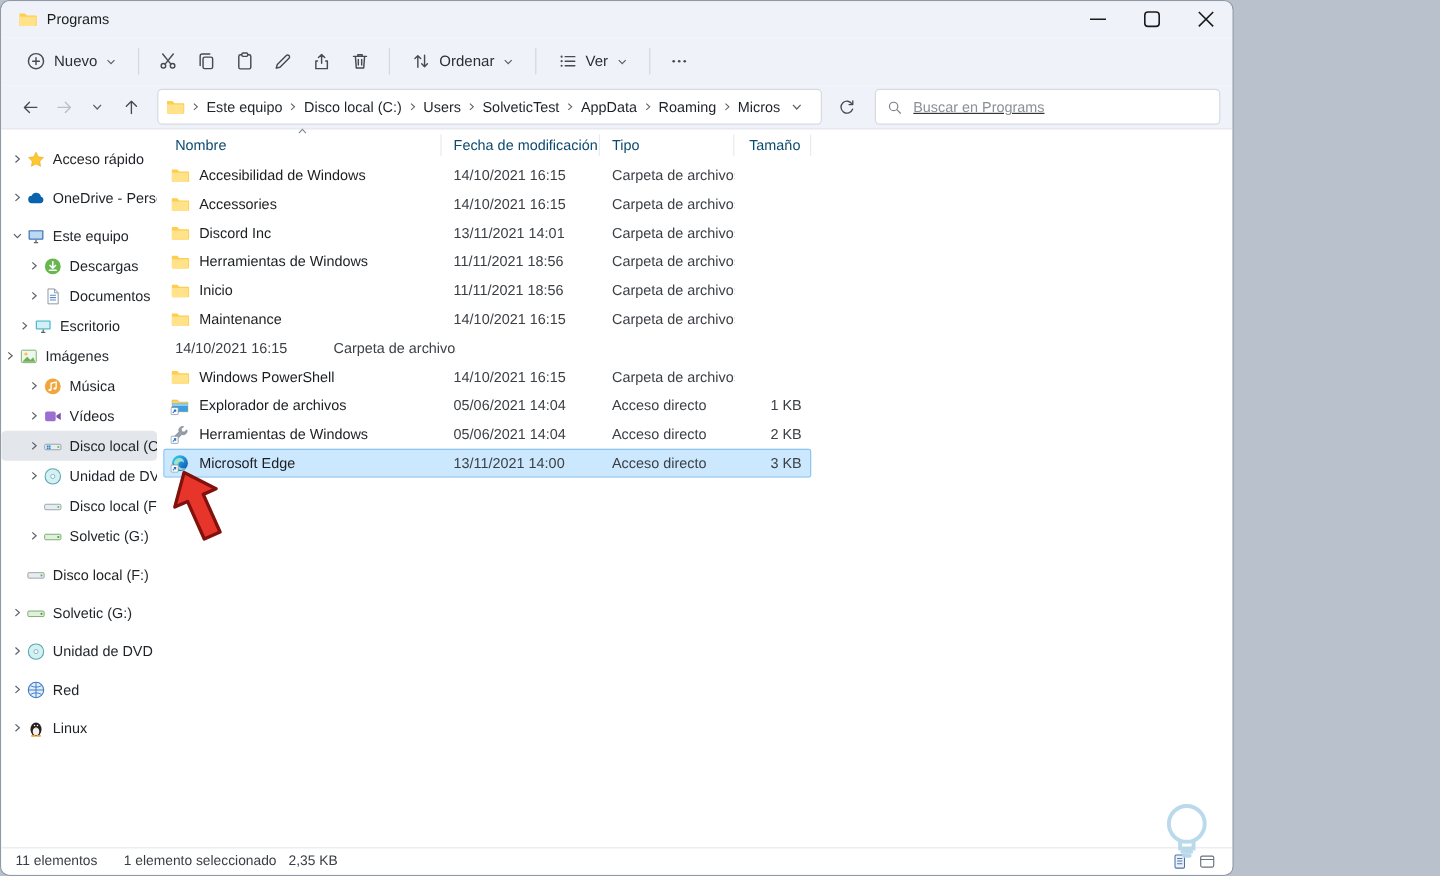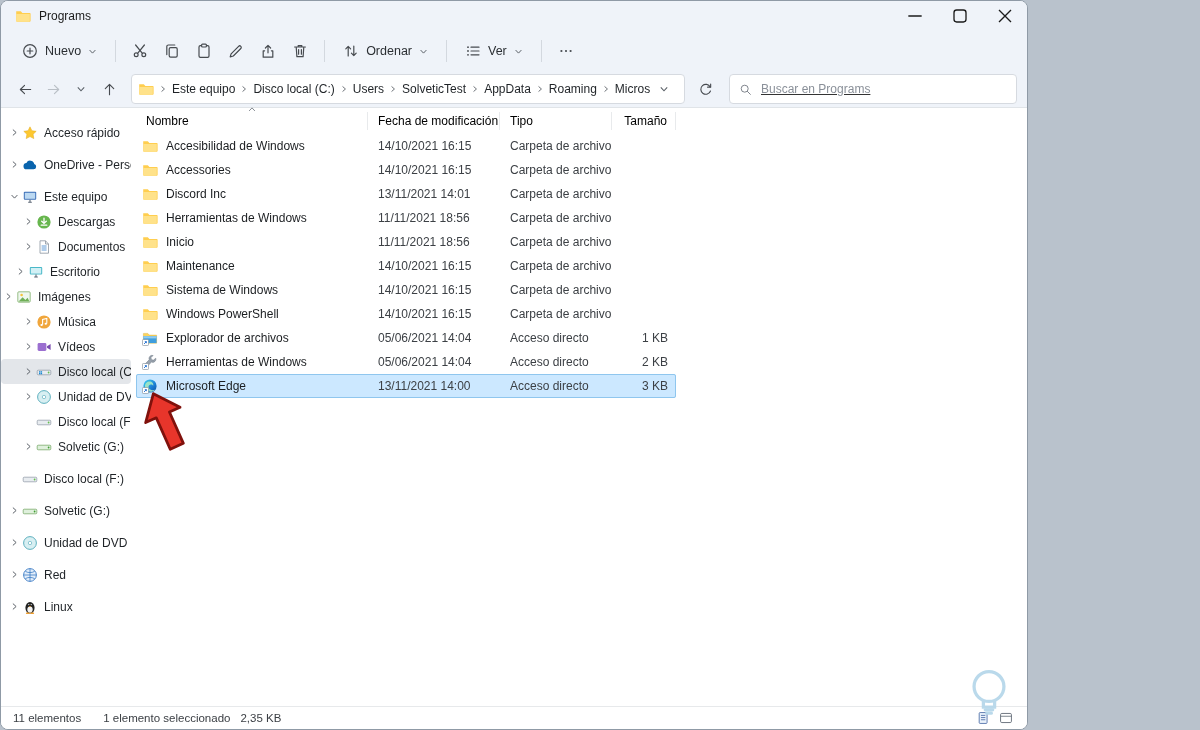--- a/index.html
+++ b/index.html
@@ -45,21 +45,21 @@
   .sb-item.selected{background:#e3e6ea;}
   .sb-item.gap{margin-top:7px;}
   .sb-chev{width:15px;flex:0 0 auto;display:flex;justify-content:center;}
   .sb-chev svg{width:9px;height:9px;}
   .sb-item .icon{margin-right:6px;flex:0 0 auto;}
   .sb-label{overflow:hidden;}
 
   
   .main{flex:1;display:flex;flex-direction:column;padding-left:5px;min-width:0;}
   .list-header{height:26px;display:flex;align-items:center;flex:0 0 auto;}
-  .hcell{font-size:12px;color:#000000;display:flex;align-items:center;height:18px;border-right:1px solid #e8eaec;padding-left:10px;box-sizing:border-box;position:relative;}
+  .hcell{font-size:12px;color:#0c4a6e;display:flex;align-items:center;height:18px;border-right:1px solid #e8eaec;padding-left:10px;box-sizing:border-box;position:relative;}
   .col-name{width:232px;}
   .col-date{width:132px;}
   .col-type{width:112px;}
   .col-size{width:64px;}
   .hcell.col-size{justify-content:flex-end;padding-right:8px;}
   .sort-ind{position:absolute;top:-7px;left:50%;transform:translateX(-50%);}
   .sort-ind svg{width:9px;height:9px;}
   .rows{flex:1;overflow:hidden;}
   .frow{height:24px;display:flex;align-items:center;width:540px;border-radius:2px;}
   .frow.selected{background:var(--sel-bg,#cce8ff);outline:1px solid var(--sel-border,#8fc6ee);outline-offset:-1px;}
@@ -715,29 +715,20 @@
                   <path d="M1.2 6h13.6v6.8a.9.9 0 0 1-.9.9H2.1a.9.9 0 0 1-.9-.9z" fill="#ffe28a"></path>
                 </svg>
               </span>
               <span>Maintenance</span>
             </div>
             <div class="cell col-date">14/10/2021 16:15</div>
             <div class="cell col-type">Carpeta de archivos</div>
             <div class="cell col-size"></div>
           </div>
           <div class="frow">
-            <div class="cell col-name">
-              <span class="icon">
-                <svg viewBox="0 0 16 16">
-                  <path d="M1.2 3.2h4.6l1.6 1.8h7.4a.8.8 0 0 1 .8.8v7a.9.9 0 0 1-.9.9H2.1a.9.9 0 0 1-.9-.9z" fill="#ffce4f"></path>
-                  <path d="M1.2 6h13.6v6.8a.9.9 0 0 1-.9.9H2.1a.9.9 0 0 1-.9-.9z" fill="#ffe28a"></path>
-                </svg>
-              </span>
-              <span>Sistema de Windows</span>
-            </div>
             <div class="cell col-date">14/10/2021 16:15</div>
             <div class="cell col-type">Carpeta de archivos</div>
             <div class="cell col-size"></div>
           </div>
           <div class="frow">
             <div class="cell col-name">
               <span class="icon">
                 <svg viewBox="0 0 16 16">
                   <path d="M1.2 3.2h4.6l1.6 1.8h7.4a.8.8 0 0 1 .8.8v7a.9.9 0 0 1-.9.9H2.1a.9.9 0 0 1-.9-.9z" fill="#ffce4f"></path>
                   <path d="M1.2 6h13.6v6.8a.9.9 0 0 1-.9.9H2.1a.9.9 0 0 1-.9-.9z" fill="#ffe28a"></path>

